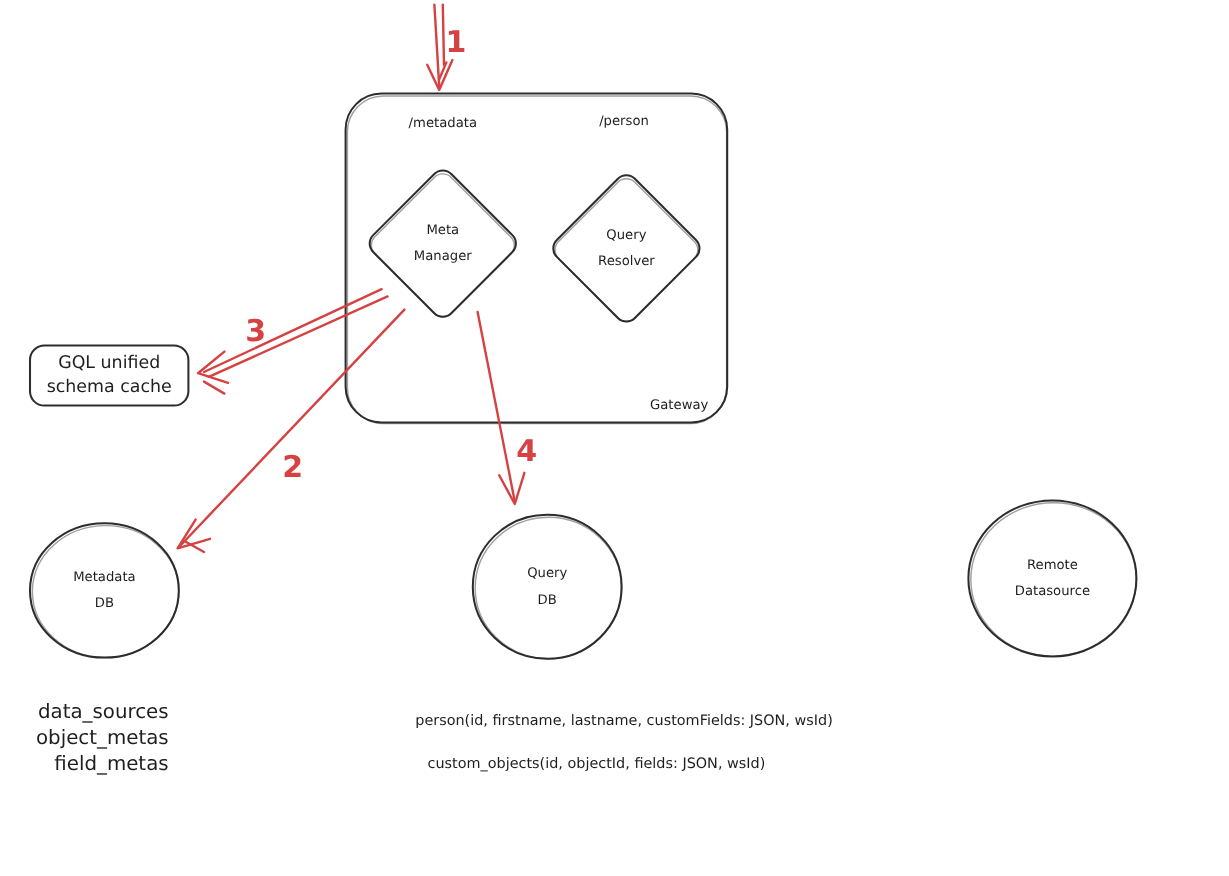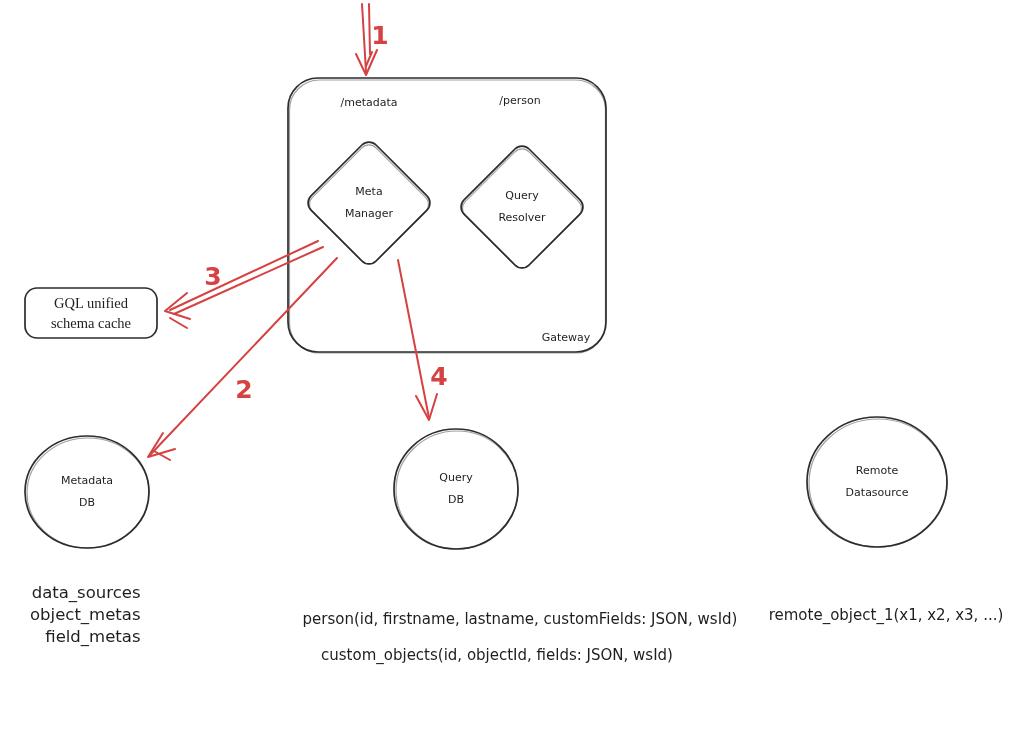--- a/index.html
+++ b/index.html
@@ -12,22 +12,22 @@
     font-family:"DejaVu Sans",sans-serif;color:#1e1e1e;
     position:relative;overflow:hidden;
   }
   .stage{position:absolute;left:0;top:0;width:1024px;height:730px;}
   svg.layer{position:absolute;left:0;top:0;}
   .lbl{
     position:absolute;transform:translate(-50%,-50%);
     text-align:center;font-size:11px;line-height:22px;white-space:nowrap;
   }
   .lbl .line{display:block;}
-  .small{font-size:14.5px;line-height:20px;font-family:Liberation Serif, serif;}
-  .schema{font-size:15px;margin-top:19px;}
+  .small{font-size:14.5px;line-height:20px;}
+  .schema{font-size:12px;}
   .tables{
     position:absolute;left:30px;top:582px;
     font-size:16.5px;line-height:22px;text-align:right;
   }
   .num{
     position:absolute;transform:translate(-50%,-50%);
     color:var(--arrow_red);font-size:25px;font-weight:600;line-height:1;
   }
   .shape{fill:none;stroke:var(--stroke);stroke-width:1.7;}
   .shape2{fill:none;stroke:var(--stroke);stroke-width:1.2;opacity:.45;}
@@ -122,20 +122,19 @@
 
   <div class="tables">
     <div>data_sources</div>
     <div>object_metas</div>
     <div>field_metas</div>
   </div>
 
   <div class="lbl schema" style="left:520px;top:600px">person(id, firstname, lastname, customFields: JSON, wsId)</div>
   <div class="lbl schema" style="left:497px;top:636px">custom_objects(id, objectId, fields: JSON, wsId)</div>
 
-  <div class="lbl schema" style="left:886px;top:596px">remote_object_1(x1, x2, x3, ...)</div>
 
   <div class="num" style="left:380px;top:35px">1</div>
   <div class="num" style="left:244px;top:389px">2</div>
   <div class="num" style="left:213px;top:276px">3</div>
   <div class="num" style="left:439px;top:376px">4</div>
 
 </div>
 
 </body></html>

